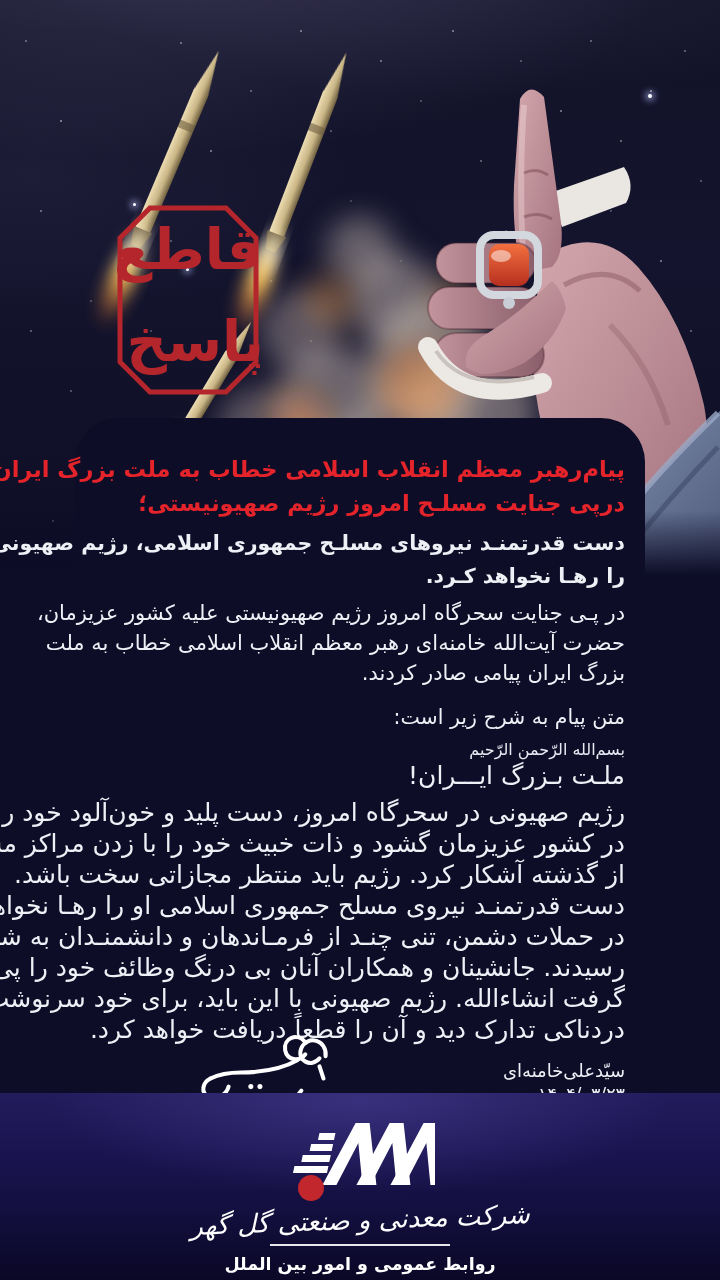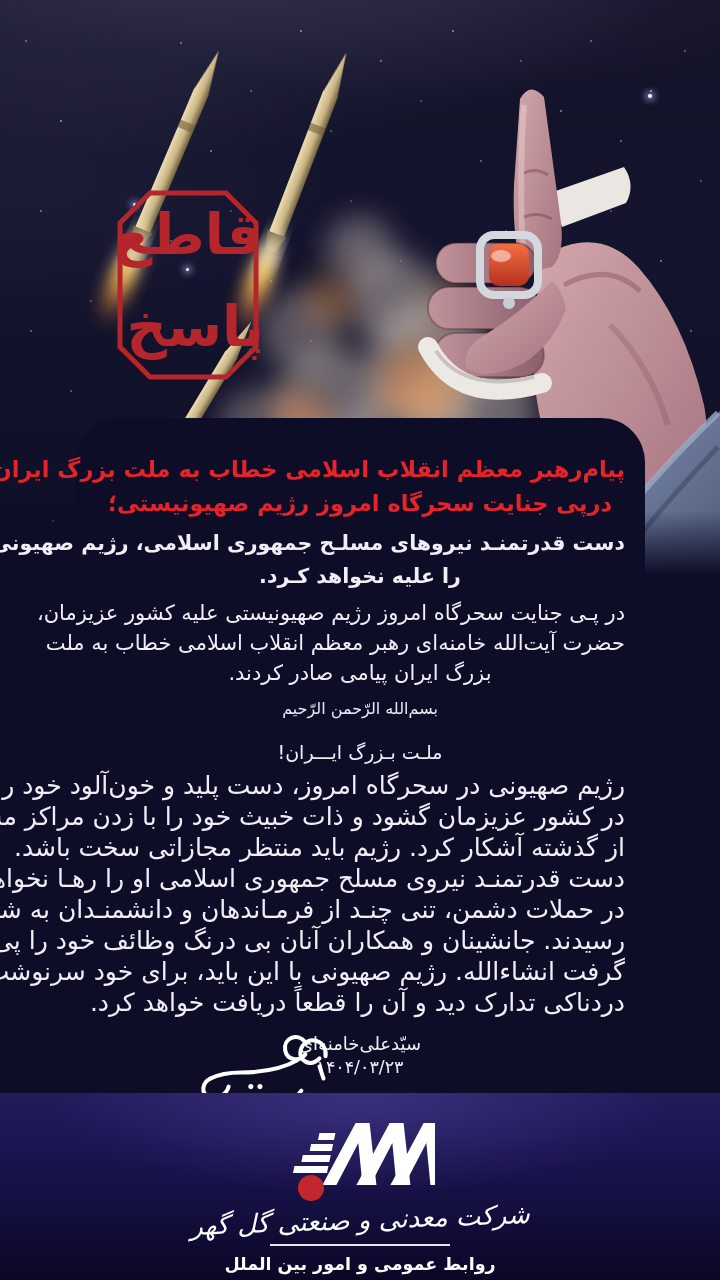--- a/index.html
+++ b/index.html
@@ -37,38 +37,38 @@
   .star-big{position:absolute;width:3px;height:3px;border-radius:50%;background:#fff;
     box-shadow:0 0 7px 2px rgba(185,195,255,.85);}
   .sb1{left:133px;top:203px;} .sb2{left:186px;top:268px;} .sb3{left:648px;top:94px;width:4px;height:4px;}
   .missiles,.hand{position:absolute;}
   .missiles{left:0;top:0;width:720px;height:575px;}
   .hand{left:400px;top:75px;width:320px;height:505px;}
   .photo-fade{position:absolute;left:0;bottom:0;width:720px;height:64px;
     background:linear-gradient(180deg,rgba(13,13,39,0),#0d0d27);}
 
   
-  .stamp{position:absolute;left:112px;top:185px;width:152px;height:200px;}
+  .stamp{position:absolute;left:112px;top:200px;width:152px;height:200px;}
   .stamp svg{position:absolute;left:0;top:0;}
   .stamp-word{position:absolute;left:0;width:152px;text-align:center;color:#b4262b;
     font-weight:bold;font-size:56px;line-height:1;direction:rtl;}
   .stamp-word.top{top:22px;}
   .stamp-word.bottom{bottom:30px;text-align:right;}
 
   
   .card{position:absolute;left:75px;top:418px;width:570px;height:675px;
-    background:#0d0d27;border-radius:44px 44px 0 0;text-align:center;
+    background:#0d0d27;border-radius:44px 44px 0 0;text-align:right;
     padding:34px 20px 0;box-sizing:border-box;direction:rtl;color:#eef0f6;}
   .card .line{white-space:nowrap;}
   .headline{color:#e4232b;font-weight:bold;font-size:22.5px;line-height:34px;}
   .lead{font-weight:bold;font-size:20.5px;line-height:33px;margin-top:7px;}
   .intro{font-size:21px;line-height:30px;margin-top:5px;}
   .msg-intro{font-size:20.5px;margin-top:17px;}
   .basmala{font-size:16px;margin-top:11px;color:#e7e9f2;}
-  .salutation{font-size:19px;margin-top:23px;}
+  .salutation{font-size:25px;margin-top:2px;}
   .para{font-size:25px;line-height:31px;}
   .p1{margin-top:7px;}
   .sig-name{font-size:18px;margin-top:15px;}
   .sig-date{font-size:17.5px;margin-top:3px;letter-spacing:1px;}
   .signature{position:absolute;left:192px;top:1022px;width:152px;height:106px;}
 
   
   .footer{position:absolute;left:0;top:1093px;width:720px;height:187px;text-align:center;
     background:
       radial-gradient(430px 130px at 50% 4%, rgba(92,80,175,.40), transparent 72%),
@@ -215,31 +215,32 @@
     <svg width="152" height="200" viewBox="0 0 152 200">
       <polygon points="38,8 114,8 144,38 144,162 114,192 38,192 8,162 8,38" fill="none" stroke="#b4262b" stroke-width="5"></polygon>
     </svg>
     <div class="stamp-word top">قاطع</div>
     <div class="stamp-word bottom">پاسخ</div>
   </div>
 
   <div class="card">
     <div class="headline">
       <div class="line">پیام‌رهبر معظم انقلاب اسلامی خطاب به ملت بزرگ ایران</div>
-      <div class="line">درپی جنایت سحرگاه امروز رژیم صهیونیستی؛</div>
+      <div class="line">درپی جنایت مسلـح امروز رژیم صهیونیستی؛</div>
     </div>
     <div class="lead">
       <div class="line">دست قدرتمنـد نیروهای مسلـح جمهوری اسلامی، رژیم صهیونی</div>
-      <div class="line">را علیه نخواهد کـرد.</div>
+      <div class="line">را رهـا نخواهد کـرد.</div>
     </div>
     <div class="intro">
       <div class="line">در پـی جنایت سحرگاه امروز رژیم صهیونیستی علیه کشور عزیزمان،</div>
       <div class="line">حضرت آیت‌الله خامنه‌ای رهبر معظم انقلاب اسلامی خطاب به ملت</div>
       <div class="line">بزرگ ایران پیامی صادر کردند.</div>
     </div>
+    <div class="msg-intro">متن پیام به شرح زیر است:</div>
     <div class="basmala">بسم‌الله الرّحمن الرّحیم</div>
     <div class="salutation">ملـت بـزرگ ایـــران!</div>
     <div class="para p1">
       <div class="line">رژیم صهیونی در سحرگاه امروز، دست پلید و خون‌آلود خود را به جنایتی</div>
       <div class="line">در کشور عزیزمان گشود و ذات خبیث خود را با زدن مراکز مسکونی بیش</div>
       <div class="line">از گذشته آشکار کرد. رژیم باید منتظر مجازاتی سخت باشد.</div>
     </div>
     <div class="para">
       <div class="line">دست قدرتمنـد نیروی مسلح جمهوری اسلامی او را رهـا نخواهـد کـرد</div>
     </div>

